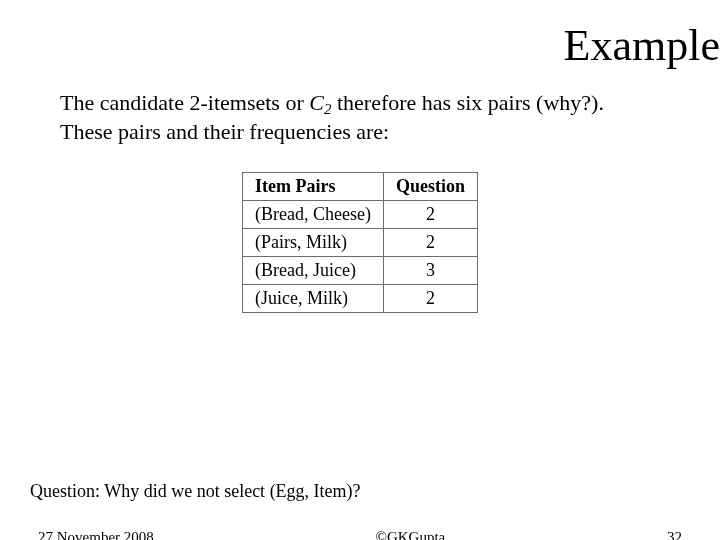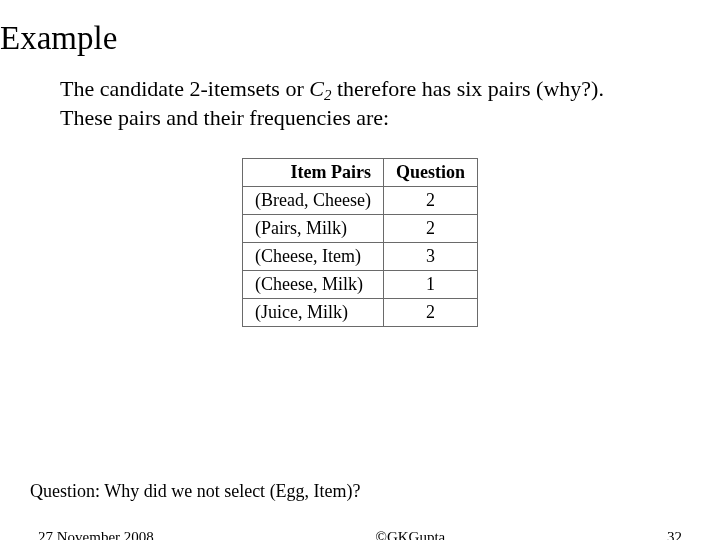--- a/index.html
+++ b/index.html
@@ -13,22 +13,22 @@
     position: relative;
     overflow: hidden;
   }
   .slide {
     width: 720px;
     height: 540px;
     position: relative;
     box-sizing: border-box;
   }
   .title {
-    text-align: left;
-    font-size: 33px;
+    text-align: right;
+    font-size: 44px;
     margin-top: 20px;
     font-weight: 400;
   }
   .body {
     margin: 18px 60px 0 60px;
     font-size: 22px;
     line-height: 1.25;
   }
   .body .c2 {
     font-style: italic;
@@ -48,21 +48,21 @@
     font-family: "Times New Roman", Times, serif;
     font-size: 18px;
   }
   th, td {
     border: 1px solid #6a6a6a;
     padding: 3px 12px;
     text-align: left;
   }
   th {
     font-weight: bold;
-    text-align: right;
+    text-align: left;
   }
   td.freq {
     text-align: center;
   }
   .question {
     position: absolute;
     left: 30px;
     bottom: 58px;
     font-size: 18px;
   }
@@ -100,26 +100,22 @@
       <tbody>
         <tr>
           <td>(Bread, Cheese)</td>
           <td class="freq">2</td>
         </tr>
         <tr>
           <td>(Pairs, Milk)</td>
           <td class="freq">2</td>
         </tr>
         <tr>
-          <td>(Cheese, Item)</td>
+          <td>(Bread, Juice)</td>
           <td class="freq">3</td>
-        </tr>
-        <tr>
-          <td>(Cheese, Milk)</td>
-          <td class="freq">1</td>
         </tr>
         <tr>
           <td>(Juice, Milk)</td>
           <td class="freq">2</td>
         </tr>
       </tbody>
     </table>
   </div>
 
   <div class="question">Question: Why did we not select (Egg, Item)?</div>

